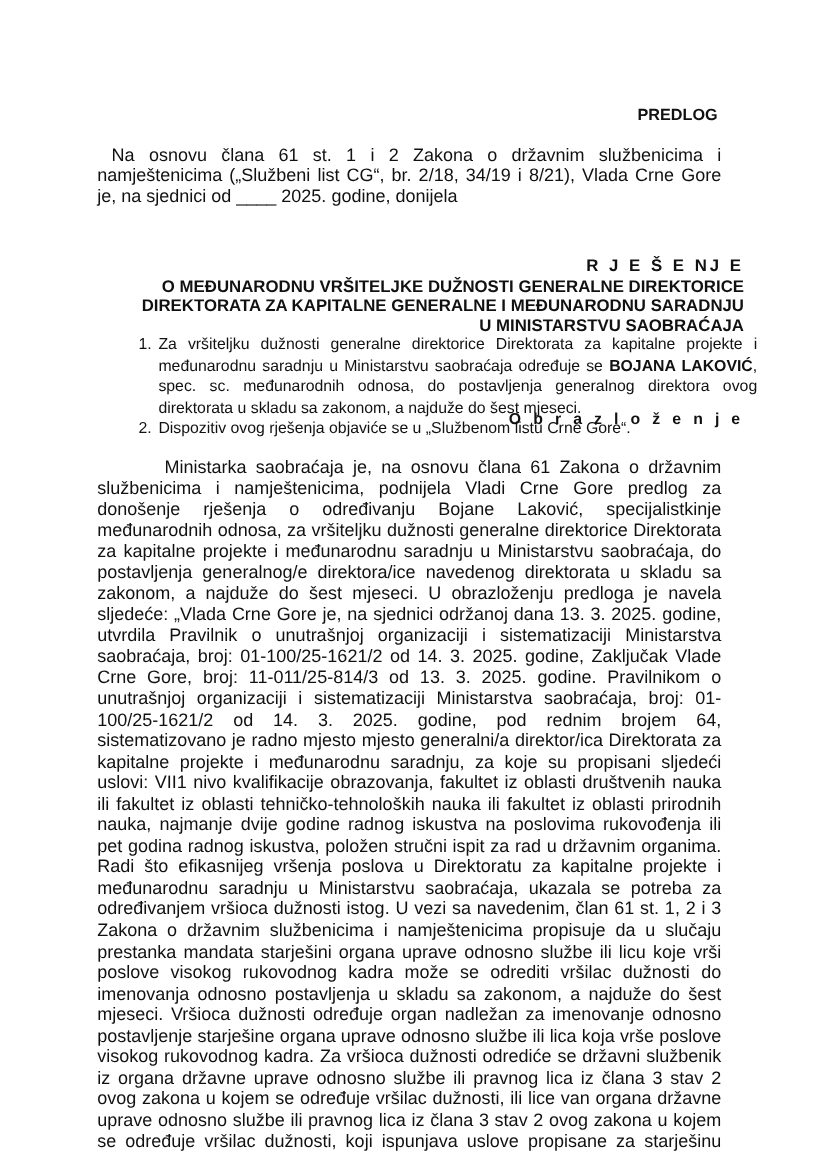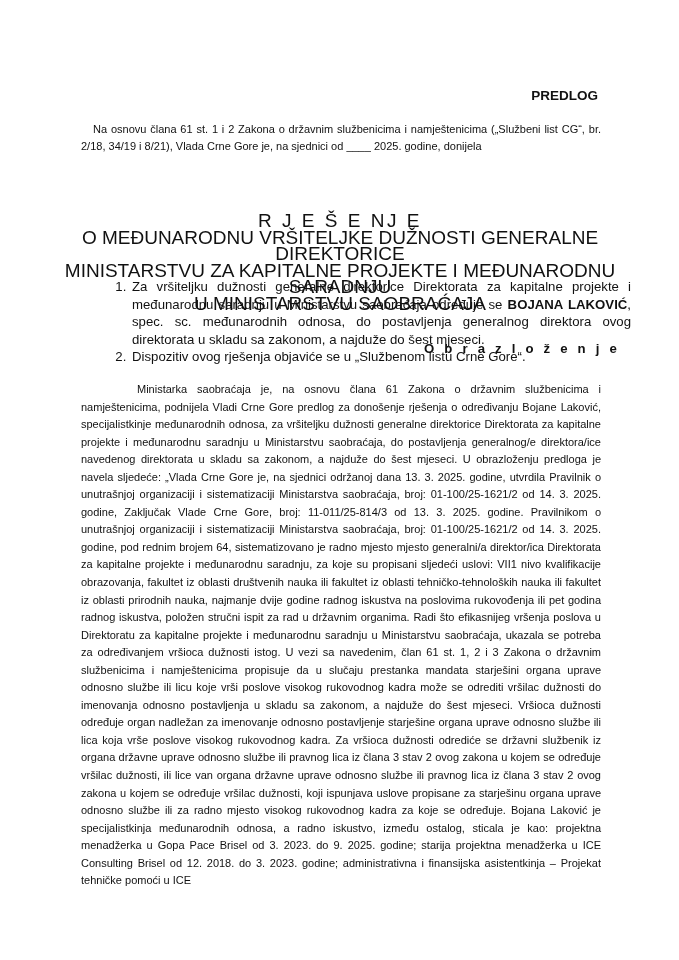--- a/index.html
+++ b/index.html
@@ -1,24 +1,24 @@
 <!DOCTYPE html>
 <html><head>
 <meta charset="utf-8">
 <style>
   html, body { margin: 0; padding: 0; background: #ffffff; }
   body { width: 679px; height: 960px; position: relative; overflow: hidden;
          font-family: "Liberation Sans", sans-serif; color: #111; }
   .page { position: absolute; left: 0; top: 0; width: 679px; height: 960px; }
   .predlog { position: absolute; right: 81px; top: 88px; font-weight: bold; font-size: 13.5px; }
-  .para { position: absolute; left: 81px; width: 520px; font-size: 11px; line-height: 17.1px;
+  .para { position: absolute; left: 81px; width: 520px; font-size: 15px; line-height: 17.1px;
           text-align: justify; }
   .intro { top: 121px; text-indent: 12px; }
-  .title-block { position: absolute; left: 60px; width: 560px; top: 213px; text-align: center;
-                 font-weight: normal; font-size: 19px; line-height: 16.6px; }
+  .title-block { position: absolute; left: 60px; width: 560px; top: 213px; text-align: right;
+                 font-weight: bold; font-size: 14px; line-height: 16.6px; }
   .title-block .main { letter-spacing: 2.5px; }
   ol.dispo { position: absolute; left: 100px; top: 270px; width: 501px; margin: 8px; padding: 0 0 0 22px;
              font-size: 13.2px; line-height: 17.6px; text-align: justify; }
   ol.dispo li { padding-left: 2px; }
   .obr-title { position: absolute; left: 60px; width: 560px; top: 341px; text-align: right;
                font-weight: bold; font-size: 13.2px; letter-spacing: 3.2px; }
   .body-para { top: 381px; text-indent: 56px; line-height: 17.55px; }
   b { font-weight: bold; }
 </style>
 </head>
@@ -26,21 +26,21 @@
 
 <div class="page">
 
   <div class="predlog">PREDLOG</div>
 
   <div class="para intro">Na osnovu člana 61 st. 1 i 2 Zakona o državnim službenicima i namještenicima („Službeni list CG“, br. 2/18, 34/19 i 8/21), Vlada Crne Gore je, na sjednici od ____ 2025. godine, donijela</div>
 
   <div class="title-block">
     <div class="main">R J E Š E NJ E</div>
     <div>O MEĐUNARODNU VRŠITELJKE DUŽNOSTI GENERALNE DIREKTORICE</div>
-    <div>MINISTARSTVU ZA KAPITALNE PROJEKTE I MEĐUNARODNU SARADNJU</div>
+    <div>DIREKTORATA ZA KAPITALNE GENERALNE I MEĐUNARODNU SARADNJU</div>
     <div>U  MINISTARSTVU SAOBRAĆAJA</div>
   </div>
 
   <ol class="dispo">
     <li><span>Za vršiteljku dužnosti generalne direktorice Direktorata za kapitalne projekte i međunarodnu saradnju u Ministarstvu saobraćaja određuje se </span><b>BOJANA LAKOVIĆ</b><span>, spec. sc. međunarodnih odnosa, do postavljenja generalnog direktora ovog direktorata u skladu sa zakonom, a najduže do šest mjeseci.</span></li>
     <li><span>Dispozitiv ovog rješenja objaviće se u „Službenom listu Crne Gore“.</span></li>
   </ol>
 
   <div class="obr-title">O b r a z l o ž e n j e</div>
 

